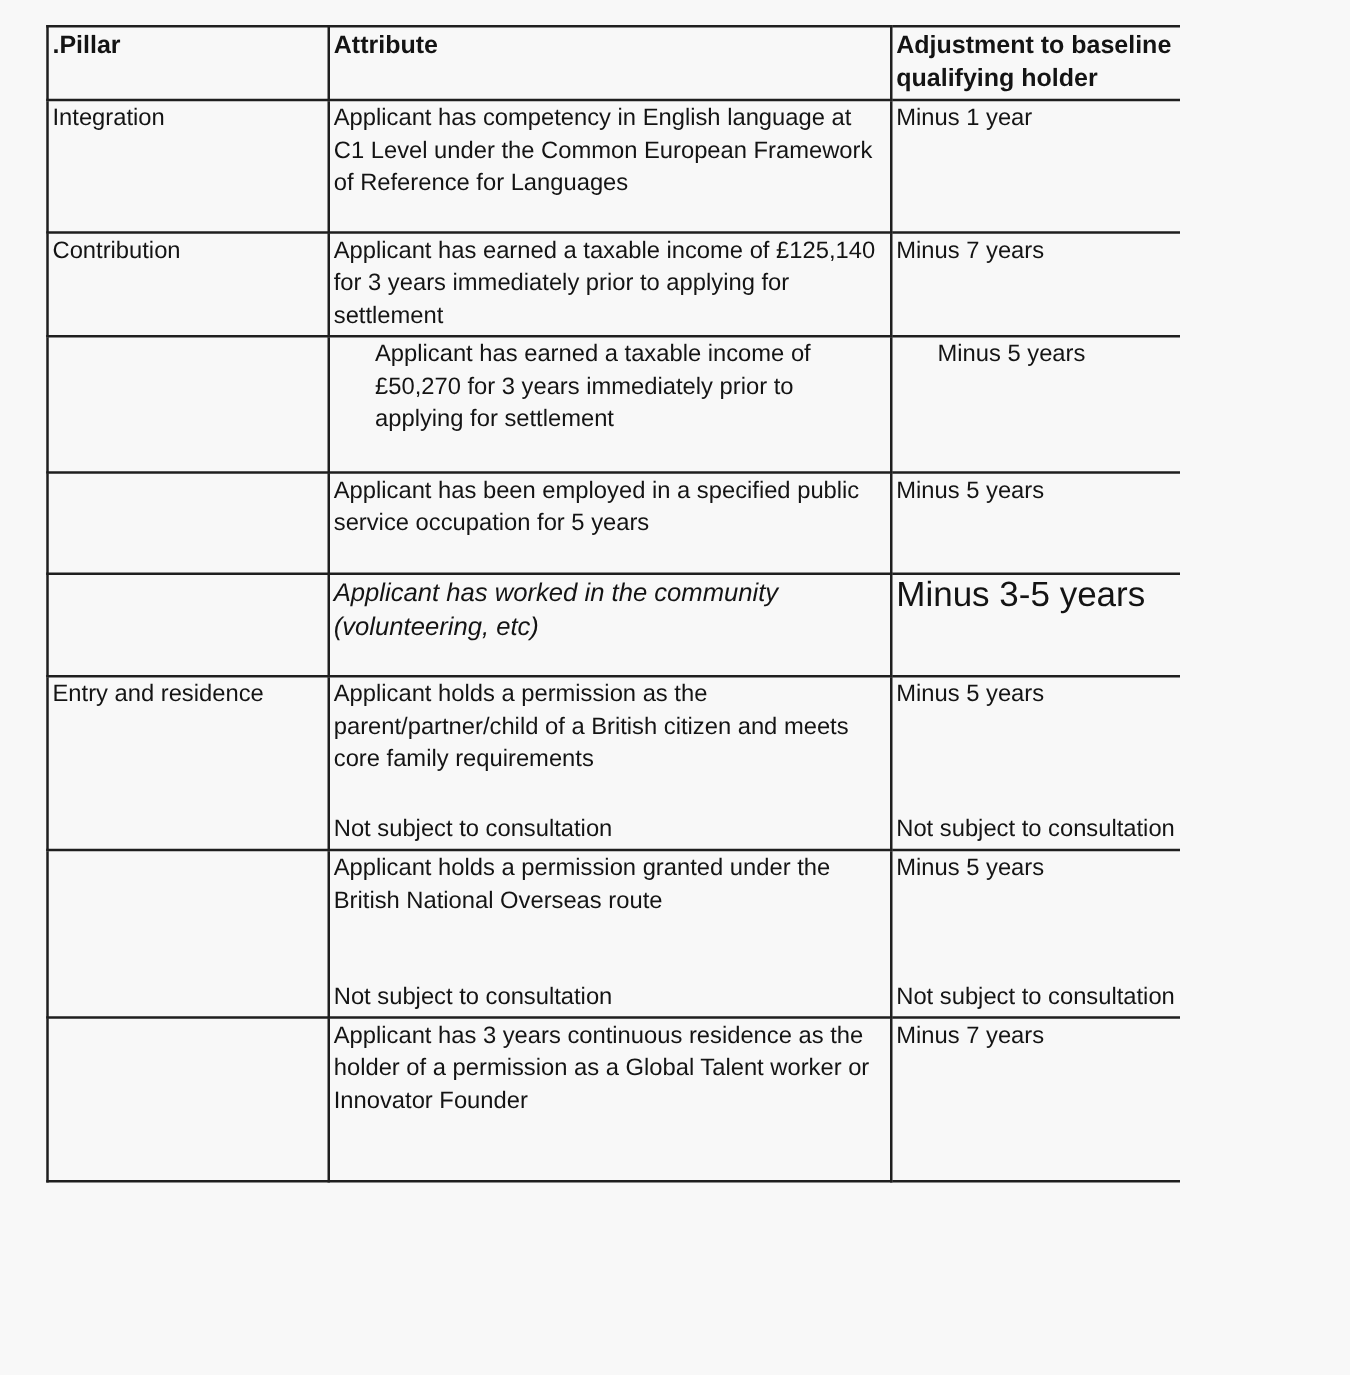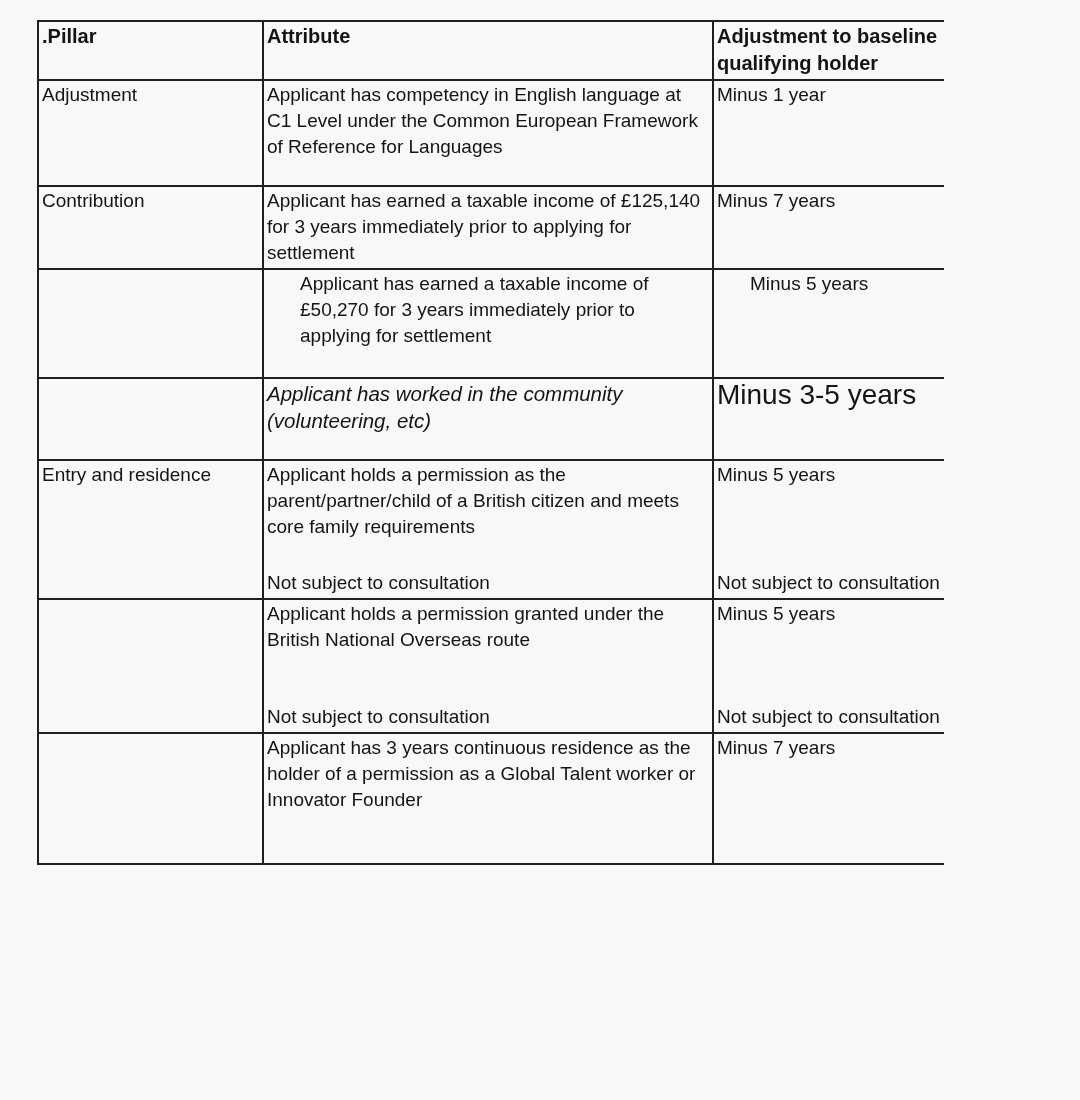--- a/index.html
+++ b/index.html
@@ -78,21 +78,21 @@
       <col style="width:322px">
     </colgroup>
     <tbody>
       <tr class="rh">
         <th><span>.Pillar</span></th>
         <th><span>Attribute</span></th>
         <th><span>Adjustment to baseline qualifying holder</span></th>
       </tr>
 
       <tr class="r1">
-        <td><span>Adjustment</span></td>
+        <td><span>Integration</span></td>
         <td>
             <div class="wrap">
               <span>Applicant has competency in English language at C1 Level under the Common European Framework of Reference for Languages</span>
               <span class="note"></span>
             </div>
           </td>
         <td>
             <div class="wrap">
               <span>Minus 1 year</span>
               <span class="note"></span>
@@ -125,20 +125,35 @@
             </div>
           </td>
         <td>
             <div class="wrap">
               <span>Minus 5 years</span>
               <span class="note"></span>
             </div>
           </td>
       </tr>
 
+      <tr class="r4">
+        <td><span></span></td>
+        <td>
+            <div class="wrap">
+              <span>Applicant has been employed in a specified public service occupation for 5 years</span>
+              <span class="note"></span>
+            </div>
+          </td>
+        <td>
+            <div class="wrap">
+              <span>Minus 5 years</span>
+              <span class="note"></span>
+            </div>
+          </td>
+      </tr>
 
       <tr class="r5">
         <td><span></span></td>
         <td class="big-attr">
             <div class="wrap">
               <span>Applicant has worked in the community (volunteering, etc)</span>
               <span class="note"></span>
             </div>
           </td>
         <td class="big-adj">

